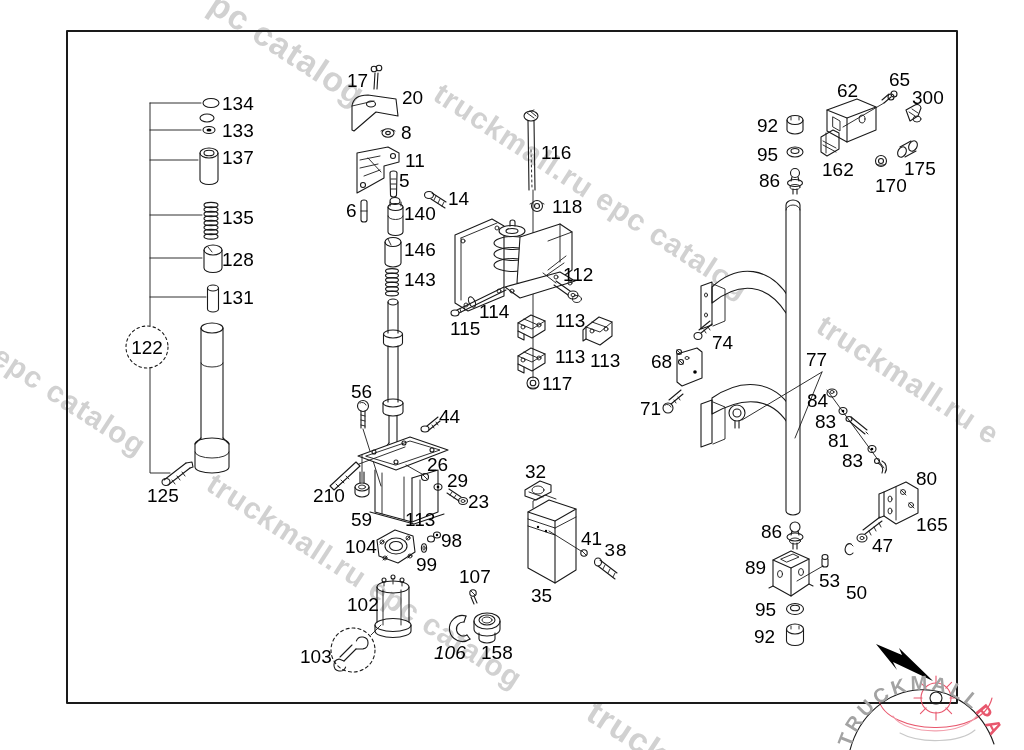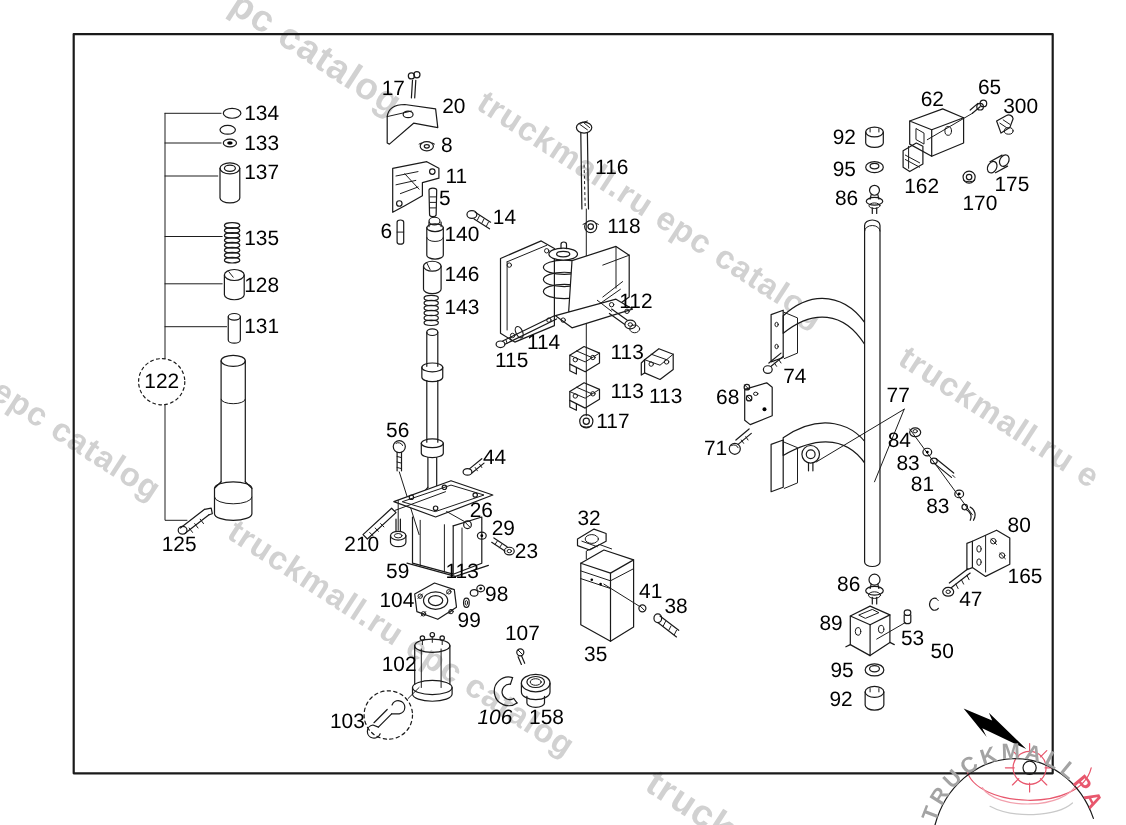--- a/index.html
+++ b/index.html
@@ -593,21 +593,21 @@
       <div class="plabel" style="left: 345px; top: 537px;">104</div>
       <div class="plabel" style="left: 441px; top: 531px;">98</div>
       <div class="plabel" style="left: 416px; top: 555px;">99</div>
       <div class="plabel" style="left: 459px; top: 567px;">107</div>
       <div class="plabel" style="left: 347px; top: 595px;">102</div>
       <div class="plabel" style="left: 300px; top: 647px;">103</div>
       <div class="plabel" style="left: 434px; top: 643px; font-style: italic;">106</div>
       <div class="plabel" style="left: 481px; top: 643px;">158</div>
       <div class="plabel" style="left: 525px; top: 462px;">32</div>
       <div class="plabel" style="left: 581px; top: 529px;">41</div>
-      <div class="plabel" style="left: 604px; top: 542px;">38</div>
+      <div class="plabel" style="left: 604px; top: 542px; font-family: Liberation Mono, monospace;">38</div>
       <div class="plabel" style="left: 531px; top: 586px;">35</div>
       <div class="plabel" style="left: 837px; top: 81px;">62</div>
       <div class="plabel" style="left: 889px; top: 70px;">65</div>
       <div class="plabel" style="left: 912px; top: 88px;">300</div>
       <div class="plabel" style="left: 757px; top: 116px;">92</div>
       <div class="plabel" style="left: 757px; top: 145px;">95</div>
       <div class="plabel" style="left: 759px; top: 171px;">86</div>
       <div class="plabel" style="left: 822px; top: 160px;">162</div>
       <div class="plabel" style="left: 875px; top: 176px;">170</div>
       <div class="plabel" style="left: 904px; top: 159px;">175</div>

